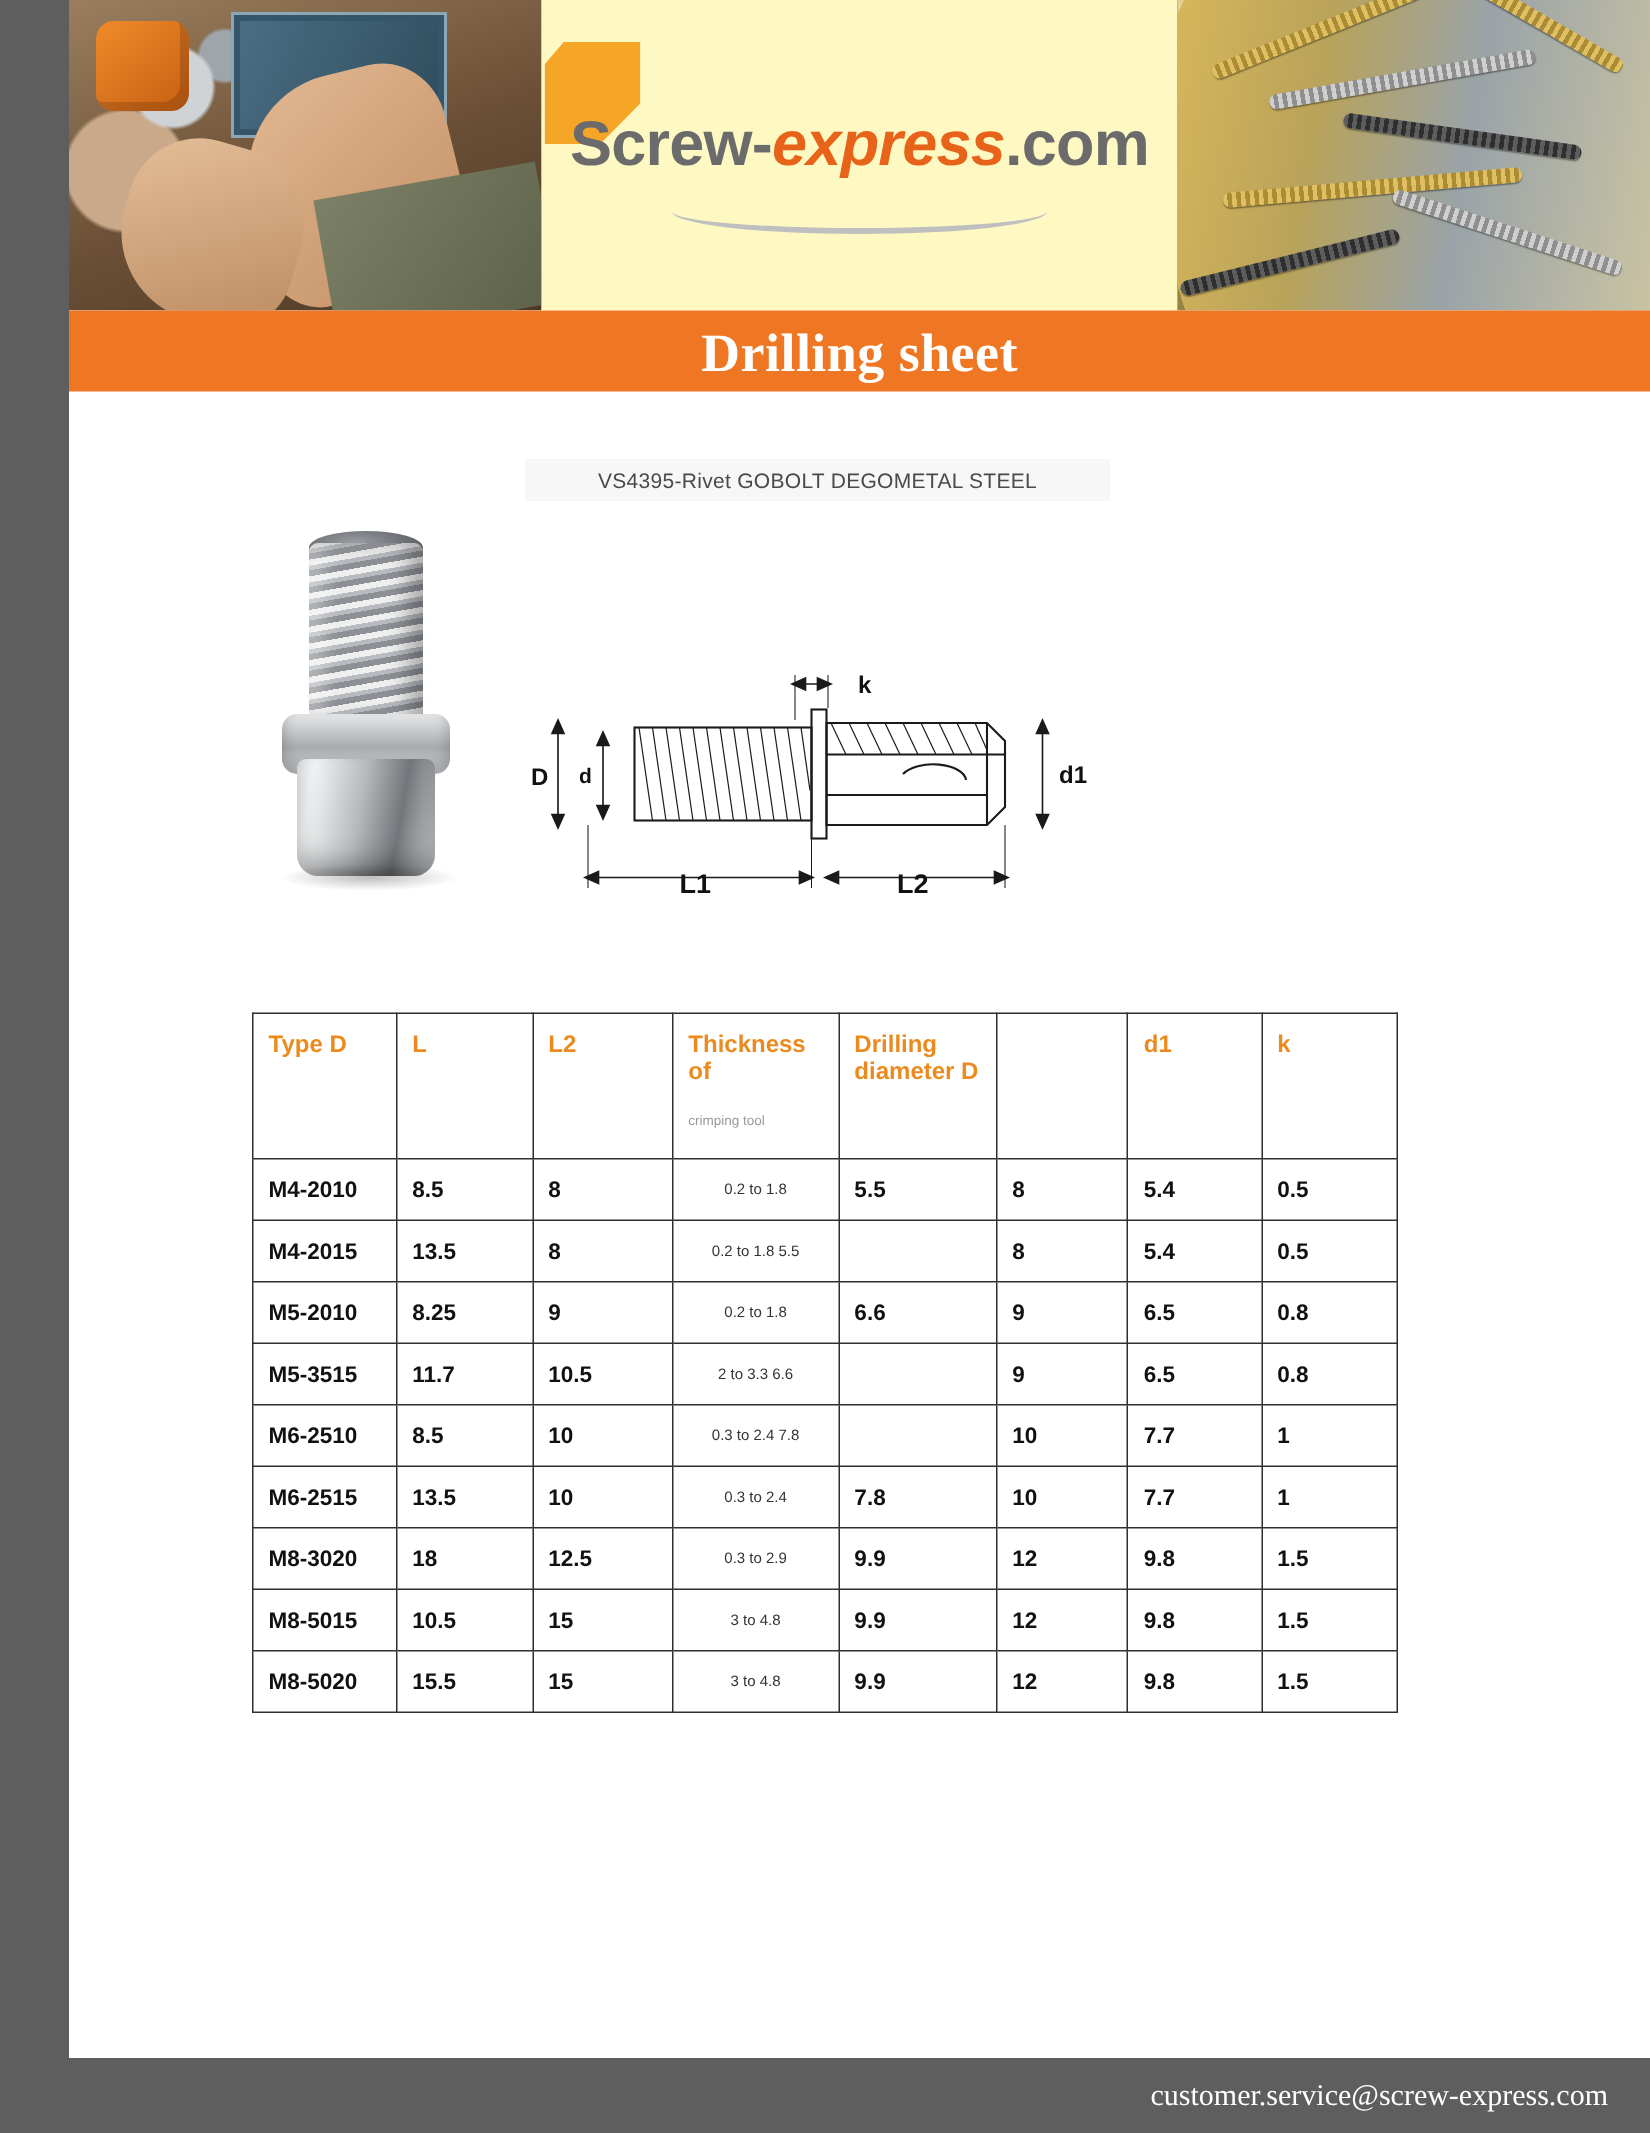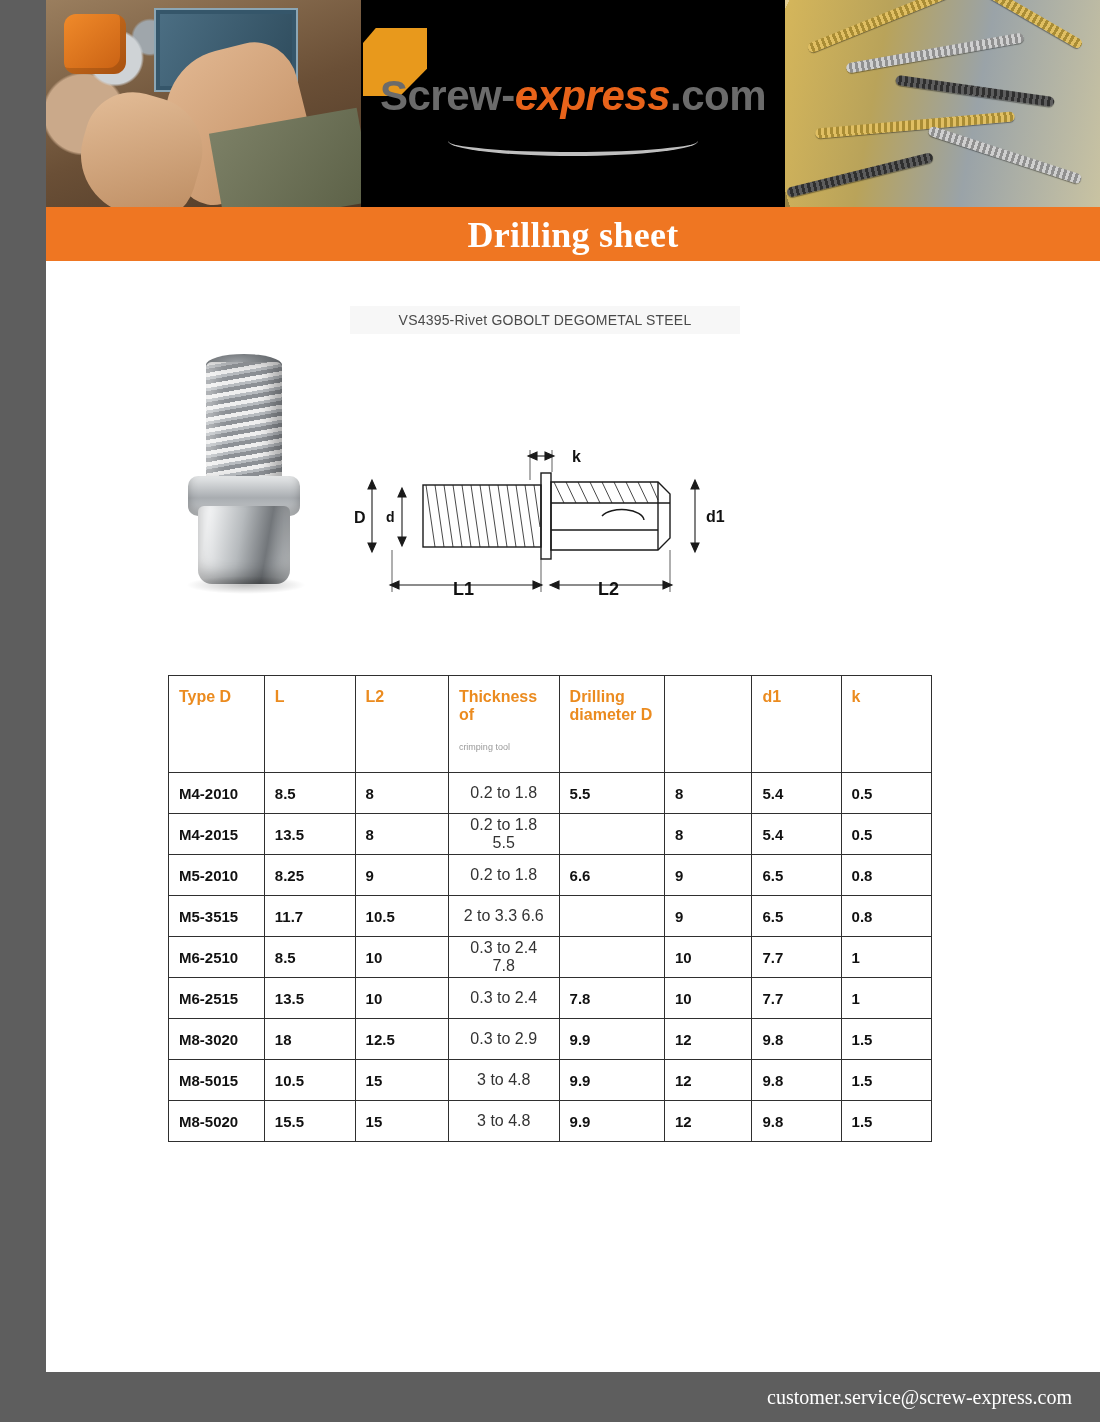--- a/index.html
+++ b/index.html
@@ -112,21 +112,21 @@
     background: repeating-linear-gradient(90deg,#e0bf63 0 3px,#a98c34 3px 6px);
   }
   .screw.dark {
     background: repeating-linear-gradient(90deg,#5d5d5d 0 3px,#2f2f2f 3px 6px);
   }
 
   .logo-area {
     position: absolute;
     left: 315px; top: 0;
     width: 424px; height: 207px;
-    background: #000000;
+    background: #fef9c3;
   }
   .logo-text {
     position: absolute;
     left: 50%;
     top: 72px;
     transform: translateX(-50%);
     white-space: nowrap;
     font-size: 42px;
     font-weight: bold;
     color: #6b6b6b;
@@ -274,21 +274,21 @@
   .th-center {
     text-align: center;
   }
   .spec-table tbody td {
     height: 40px;
     font-size: 15px;
     font-weight: bold;
     color: #111111;
   }
   .spec-table tbody td.thin {
-    font-size: 16px;
+    font-size: 10px;
     font-weight: normal;
     color: #333333;
     text-align: center;
   }
 
   
   .footer-bar {
     position: absolute;
     left: 0; bottom: 0;
     width: 1100px; height: 50px;

